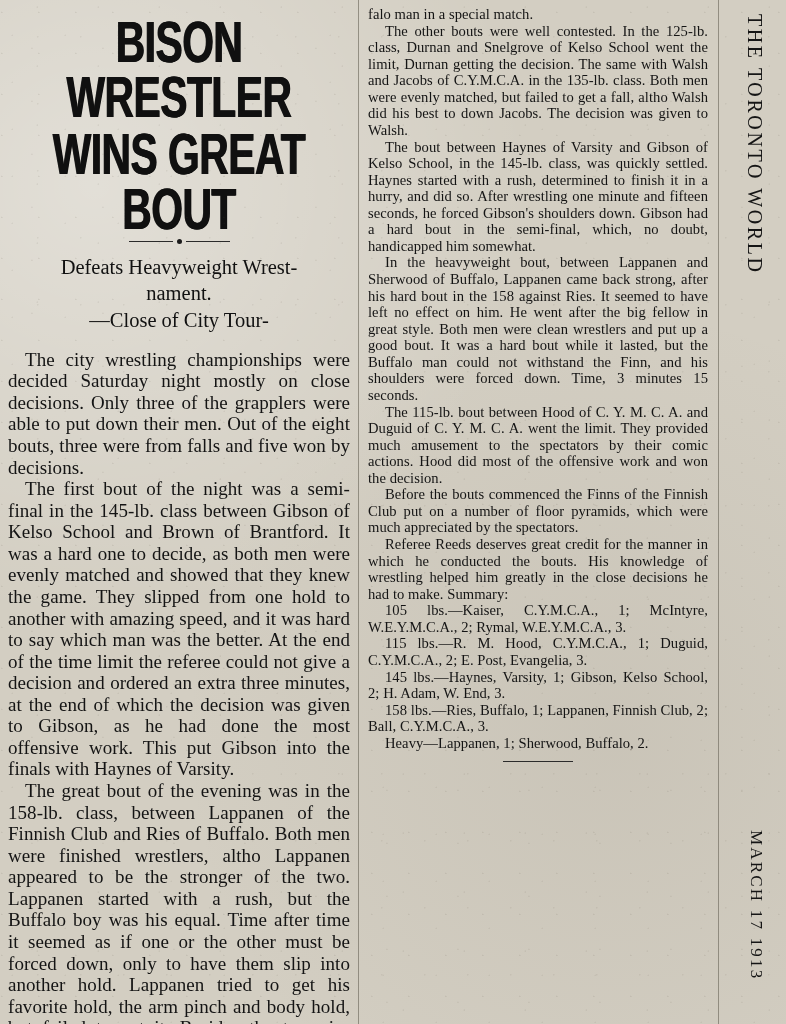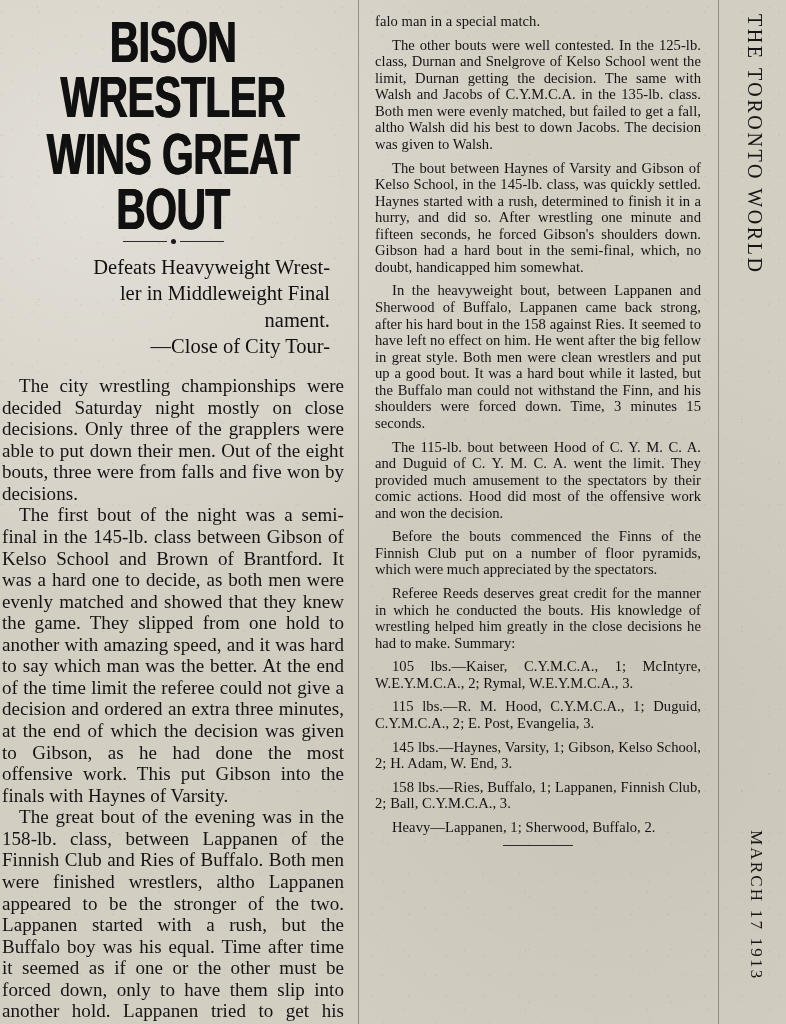--- a/index.html
+++ b/index.html
@@ -31,21 +31,21 @@
     height: 1024px;
     background: #6f6a5e;
     opacity: 0.65;
   }
   .rule.r1 { left: 358px; }
   .rule.r2 { left: 718px; }
 
   
   .col-left {
     position: absolute;
-    left: 2px;
+    left: 8px;
     top: 8px;
     width: 342px;
     height: 1008px;
   }
   .headline {
     font-family: "Liberation Sans", sans-serif;
     font-weight: bold;
     font-size: 40px;
     line-height: 0.96;
     letter-spacing: -0.5px;
@@ -82,21 +82,21 @@
     border-radius: 50%;
     background: #1b1b1b;
     vertical-align: middle;
     margin: 0 4px;
   }
 
   .subhead {
     font-family: "Liberation Serif", serif;
     font-size: 20.5px;
     line-height: 1.28;
-    text-align: right;
+    text-align: center;
     margin: 2px 14px 0 14px;
     color: #111;
   }
   .subhead div { white-space: nowrap; }
 
   .body-col {
     margin-top: 16px;
     font-size: 19px;
     line-height: 1.135;
     text-align: justify;
@@ -115,21 +115,21 @@
     top: 6px;
     width: 340px;
     height: 1012px;
     font-size: 14.6px;
     line-height: 1.135;
     text-align: justify;
     color: #141414;
     letter-spacing: 0.05px;
   }
   .col-mid p {
-    margin: 7px;
+    margin: 0;
     text-indent: 17px;
   }
   .col-mid p.hang {
     text-indent: 0;
     padding-left: 0;
   }
   .col-mid p.summary {
     text-indent: 17px;
   }
   .endrule {
@@ -201,21 +201,20 @@
       <span class="l2">WINS GREAT BOUT</span>
     </div>
     <div class="headline-spacer"></div>
 
     <div class="dinkus">
       <span class="dash"></span><span class="dot"></span><span class="dash"></span>
     </div>
 
     <div class="subhead">
       <div>Defeats Heavyweight Wrest-</div>
-      <div>ler in Middleweight Final</div>
       <div>nament.</div>
       <div>—Close of City Tour-</div>
     </div>
 
     <div class="body-col">
       <p>The city wrestling championships were decided Saturday night mostly on close decisions. Only three of the grapplers were able to put down their men. Out of the eight bouts, three were from falls and five won by decisions.</p>
       <p>The first bout of the night was a semi-final in the 145-lb. class between Gibson of Kelso School and Brown of Brantford. It was a hard one to decide, as both men were evenly matched and showed that they knew the game. They slipped from one hold to another with amazing speed, and it was hard to say which man was the better. At the end of the time limit the referee could not give a decision and ordered an extra three minutes, at the end of which the decision was given to Gibson, as he had done the most offensive work. This put Gibson into the finals with Haynes of Varsity.</p>
       <p>The great bout of the evening was in the 158-lb. class, between Lappanen of the Finnish Club and Ries of Buffalo. Both men were finished wrestlers, altho Lappanen appeared to be the stronger of the two. Lappanen started with a rush, but the Buffalo boy was his equal. Time after time it seemed as if one or the other must be forced down, only to have them slip into another hold. Lappanen tried to get his favorite hold, the arm pinch and body hold, but failed to get it. Besides the two six-minute bouts and the three minutes, the men had to wrestle two extra periods of three minutes each before a decision could be fairly given. Ries got the decision on having done the most offensive work. There is a possibility of Lappanen going to Buffalo when Buffalo Central Y.M.C.A. hold their tournament, and once more meeting the Buf-</p>
     </div>
   </div>

